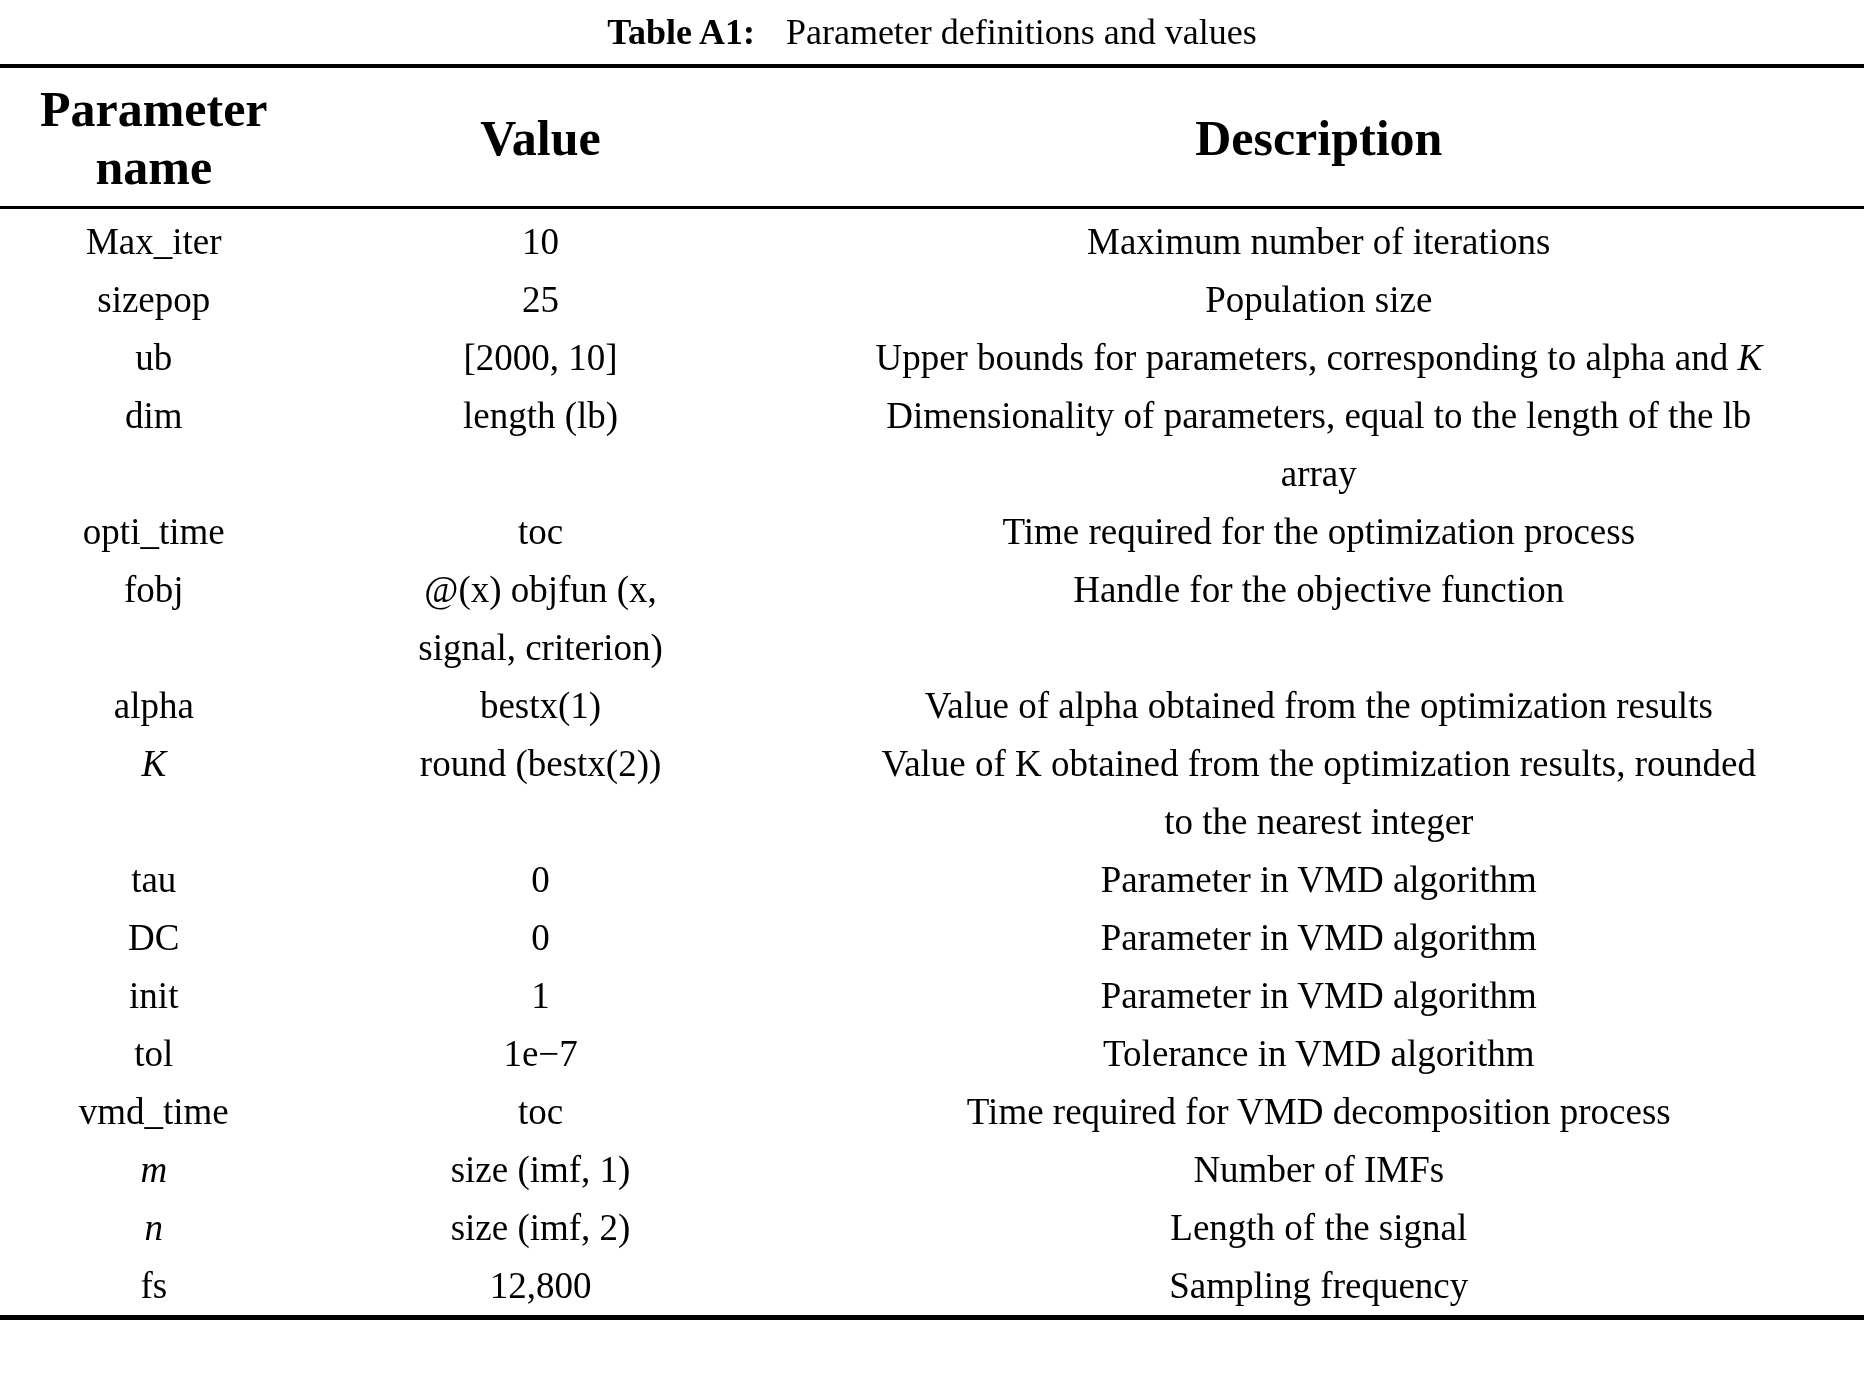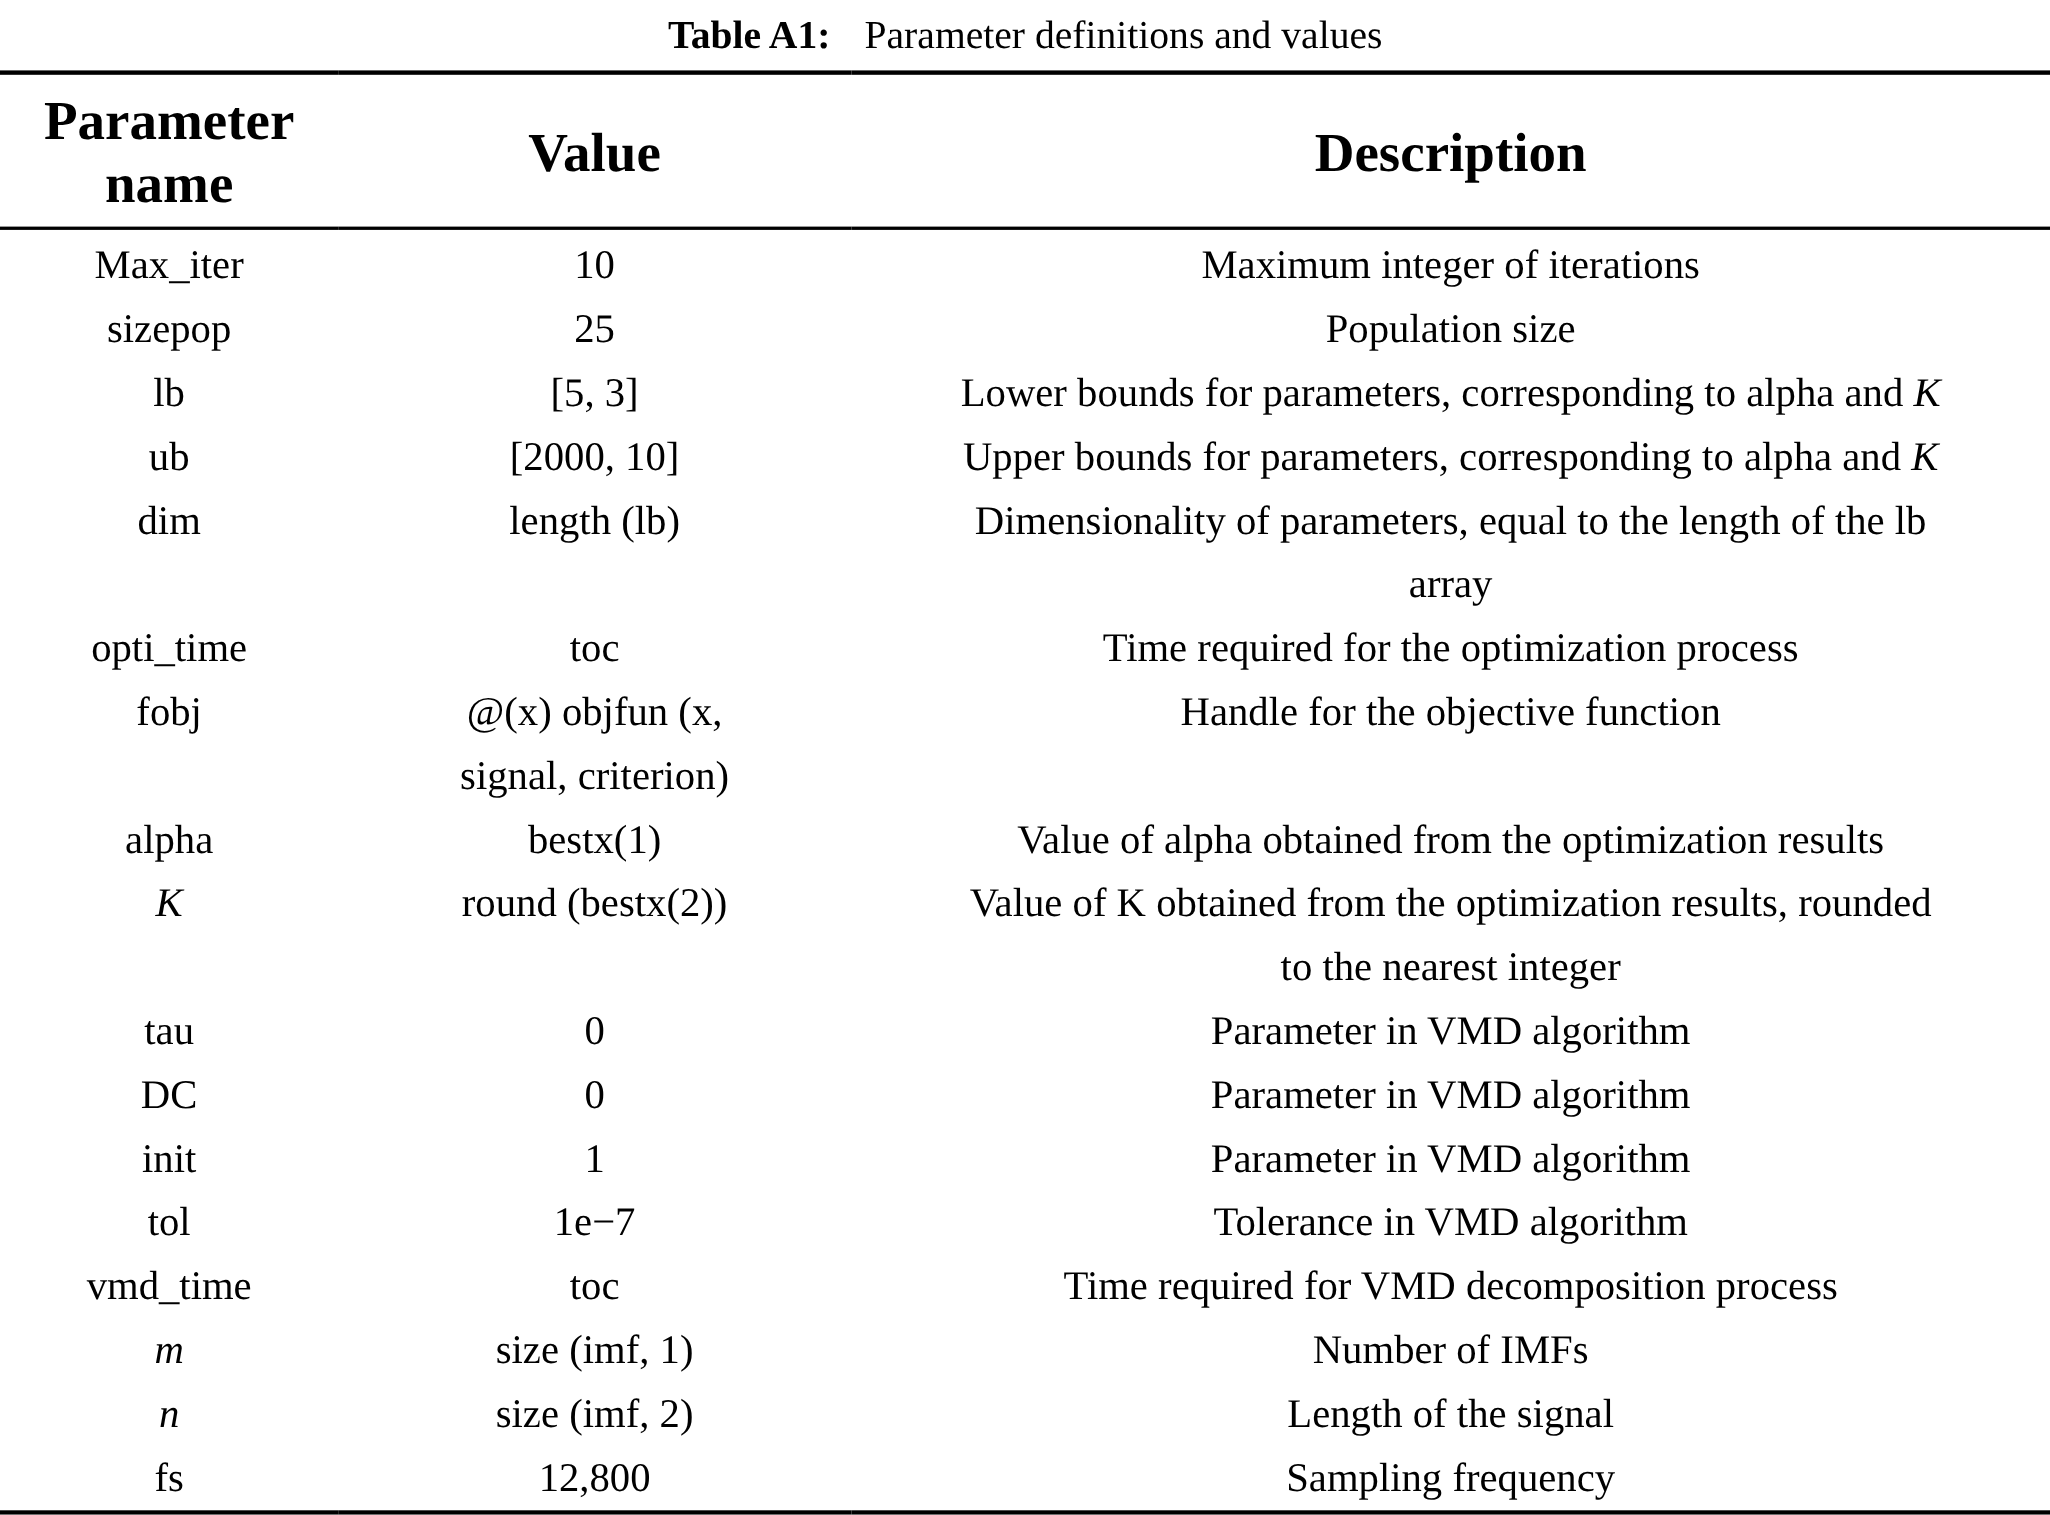--- a/index.html
+++ b/index.html
@@ -67,31 +67,26 @@
       <tr>
         <th>Parameter name</th>
         <th>Value</th>
         <th>Description</th>
       </tr>
     </thead>
     <tbody>
       <tr>
         <td>Max_iter</td>
         <td>10</td>
-        <td>Maximum integer of iterations</td>
+        <td>Maximum number of iterations</td>
       </tr>
       <tr>
         <td>sizepop</td>
         <td>25</td>
         <td>Population size</td>
-      </tr>
-      <tr>
-        <td>lb</td>
-        <td>[5, 3]</td>
-        <td><span>Lower bounds for parameters, corresponding to alpha and </span><span class="it">K</span></td>
       </tr>
       <tr>
         <td>ub</td>
         <td>[2000, 10]</td>
         <td><span>Upper bounds for parameters, corresponding to alpha and </span><span class="it">K</span></td>
       </tr>
       <tr>
         <td>dim</td>
         <td>length (lb)</td>
         <td>Dimensionality of parameters, equal to the length of the lb

